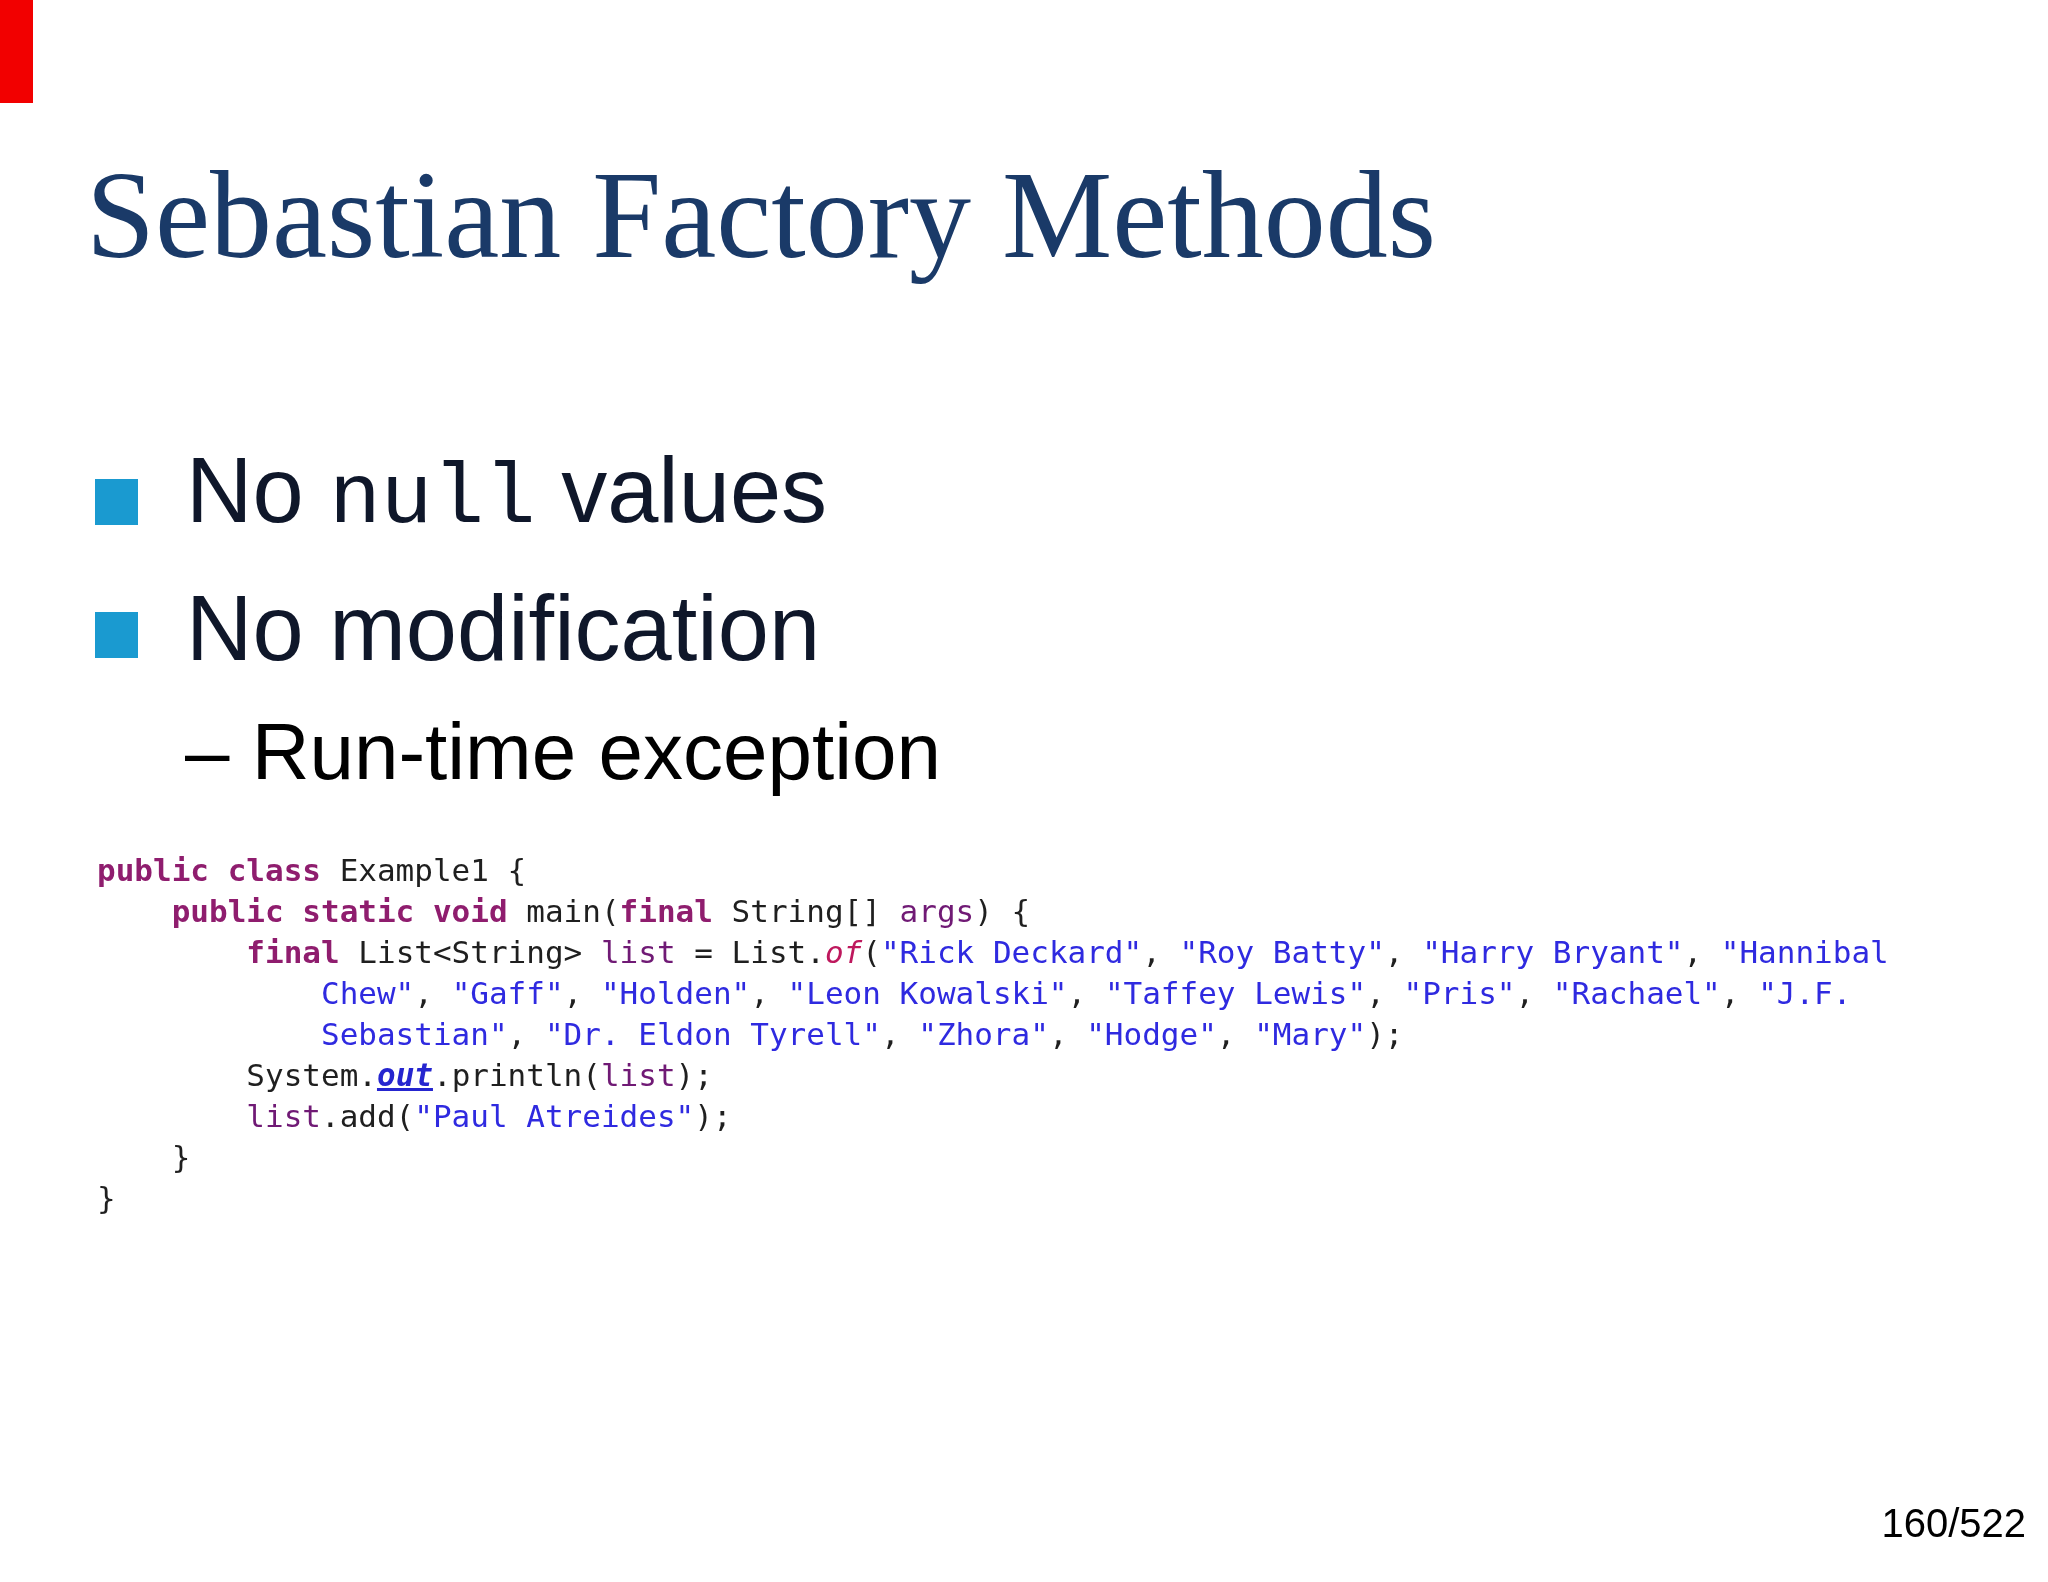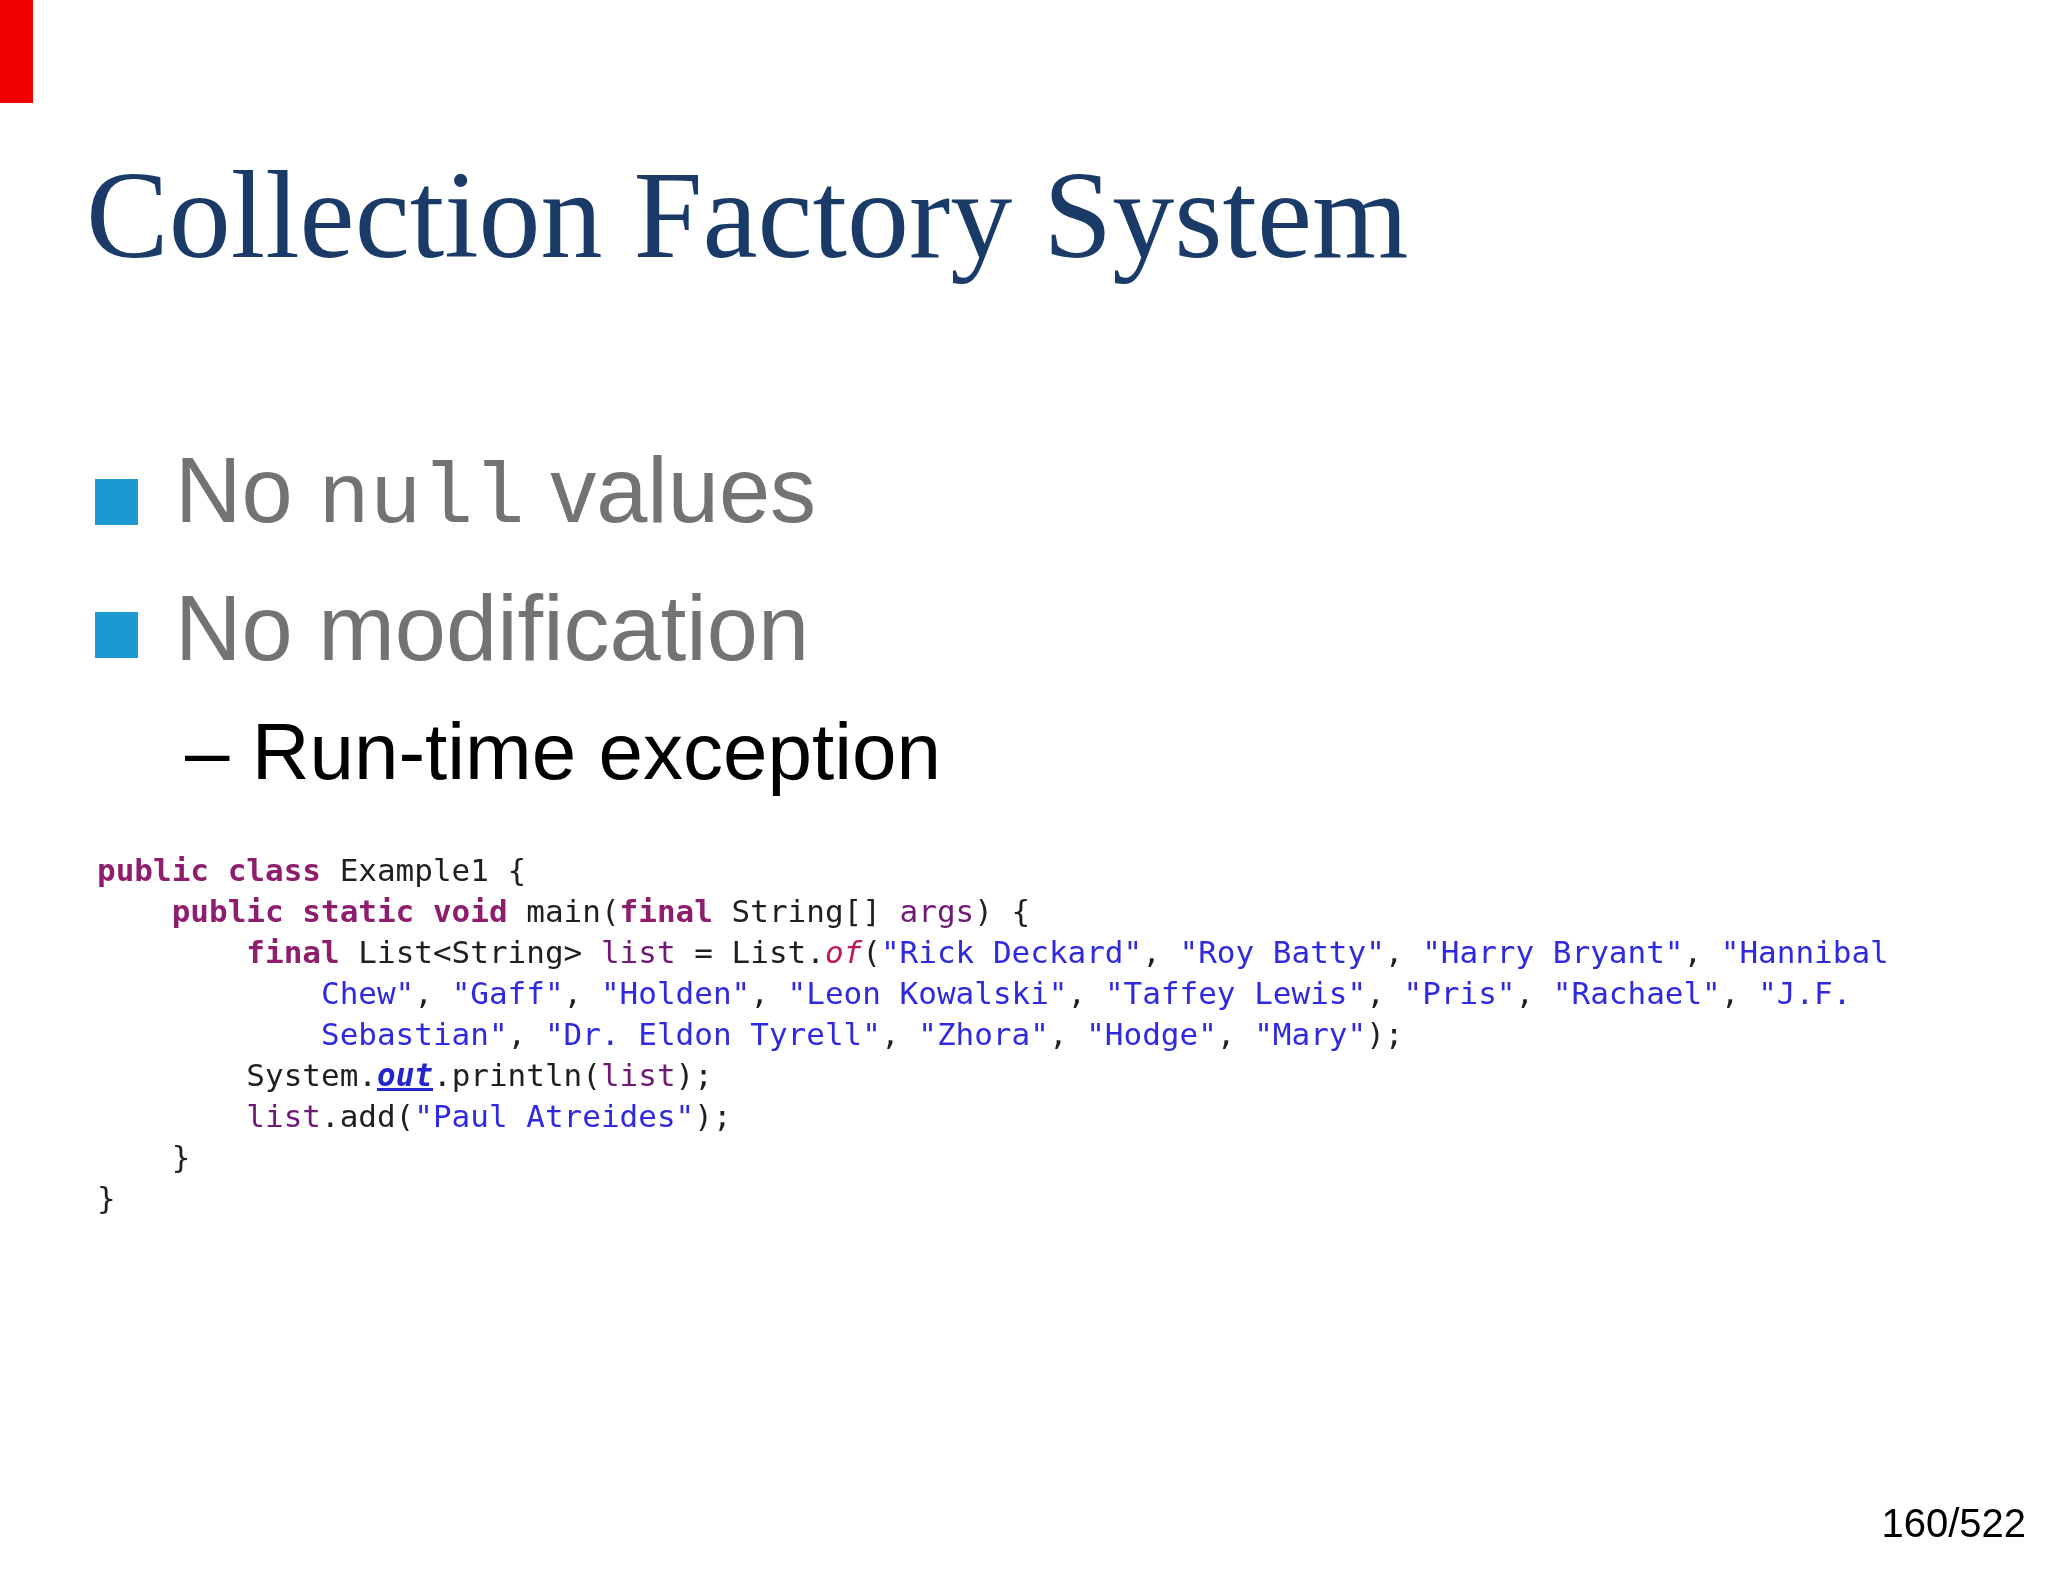--- a/index.html
+++ b/index.html
@@ -21,22 +21,22 @@
     color:#1a3a68;
     white-space:nowrap;
   }
   .bullet-square{
     position:absolute;left:95px;width:43px;height:46px;
     background:#1a9ad0;
   }
   .sq1{top:479px;}
   .sq2{top:612px;}
   .bullet-text{
-    position:absolute;left:175px;
-    font-size:92px;line-height:1;color:#737373;
+    position:absolute;left:186px;
+    font-size:92px;line-height:1;color:#0f172a;
     white-space:nowrap;
   }
   .b1{top:444px;}
   .b2{top:582px;}
   .bullet-text .mono{
     font-family:"Liberation Mono", monospace;
     font-size:86px;
   }
   .sub-bullet{
     position:absolute;left:185px;top:712px;
@@ -60,21 +60,21 @@
   .page-number{
     position:absolute;right:22px;top:1503px;
     font-size:40px;line-height:1;color:#000000;
   }
 </style>
 </head>
 <body>
 
 <div class="red-bar"></div>
 
-<h1 class="slide-title" style="margin:0;font-weight:normal;">Collection Factory System</h1>
+<h1 class="slide-title" style="margin:0;font-weight:normal;">Sebastian Factory Methods</h1>
 
 <div class="bullet-square sq1"></div>
 <div class="bullet-text b1"><span>No </span><span class="mono">null</span><span> values</span></div>
 
 <div class="bullet-square sq2"></div>
 <div class="bullet-text b2">No modification</div>
 
 <div class="sub-bullet"><span>– </span><span>Run-time exception</span></div>
 
 <div class="code-block"><div class="code-line"><span class="k">public class</span><span> Example1 {</span></div><div class="code-line"><span>    </span><span class="k">public static void</span><span> main(</span><span class="k">final</span><span> String[] </span><span class="v">args</span><span>) {</span></div><div class="code-line"><span>        </span><span class="k">final</span><span> List&lt;String&gt; </span><span class="v">list</span><span> = List.</span><span class="i">of</span><span>(</span><span class="s">"Rick Deckard"</span><span>, </span><span class="s">"Roy Batty"</span><span>, </span><span class="s">"Harry Bryant"</span><span>, </span><span class="s">"Hannibal</span></div><div class="code-line"><span>            </span><span class="s">Chew"</span><span>, </span><span class="s">"Gaff"</span><span>, </span><span class="s">"Holden"</span><span>, </span><span class="s">"Leon Kowalski"</span><span>, </span><span class="s">"Taffey Lewis"</span><span>, </span><span class="s">"Pris"</span><span>, </span><span class="s">"Rachael"</span><span>, </span><span class="s">"J.F.</span></div><div class="code-line"><span>            </span><span class="s">Sebastian"</span><span>, </span><span class="s">"Dr. Eldon Tyrell"</span><span>, </span><span class="s">"Zhora"</span><span>, </span><span class="s">"Hodge"</span><span>, </span><span class="s">"Mary"</span><span>);</span></div><div class="code-line"><span>        System.</span><span class="o">out</span><span>.println(</span><span class="v">list</span><span>);</span></div><div class="code-line"><span>        </span><span class="v">list</span><span>.add(</span><span class="s">"Paul Atreides"</span><span>);</span></div><div class="code-line"><span>    }</span></div><div class="code-line"><span>}</span></div></div>

